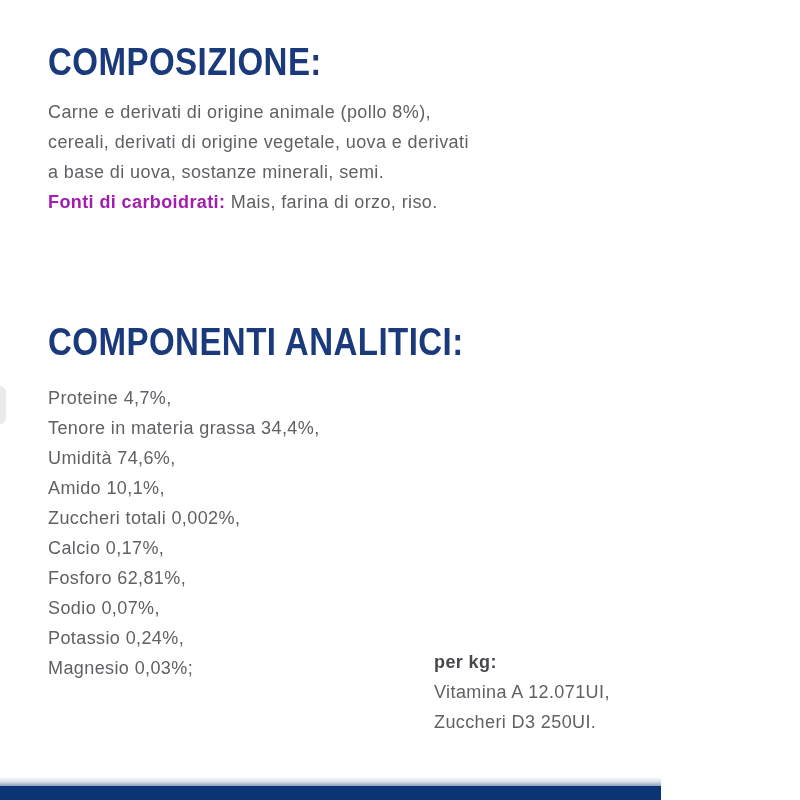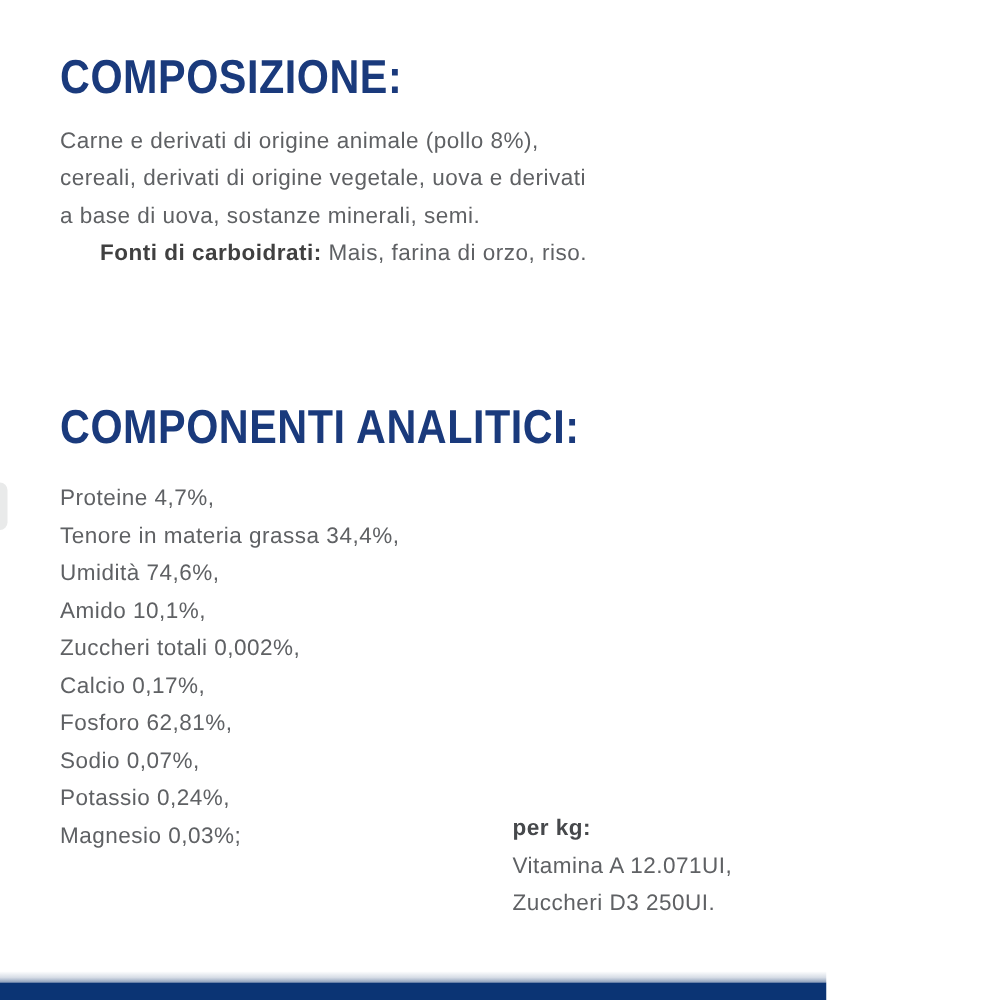--- a/index.html
+++ b/index.html
@@ -33,25 +33,24 @@
     position: absolute;
     left: 48px;
     color: #5f6164;
     font-size: 18px;
     line-height: 30px;
     letter-spacing: 0.4px;
     white-space: nowrap;
   }
   .composition-paragraph { top: 97px; }
   .analytical-list { top: 383px; }
-  .per-kg-block { top: 647px; left: 410px; }
+  .per-kg-block { top: 647px; left: 434px; }
   .bold-lead {
     font-weight: bold;
-    color: #404040;
-    margin-left: 32px;
+    color: #a21caf;
   }
   .per-kg-label-line {
     font-weight: bold;
     color: #46484b;
   }
   .edge-artifact {
     position: absolute;
     left: 0;
     top: 386px;
     width: 6px;

